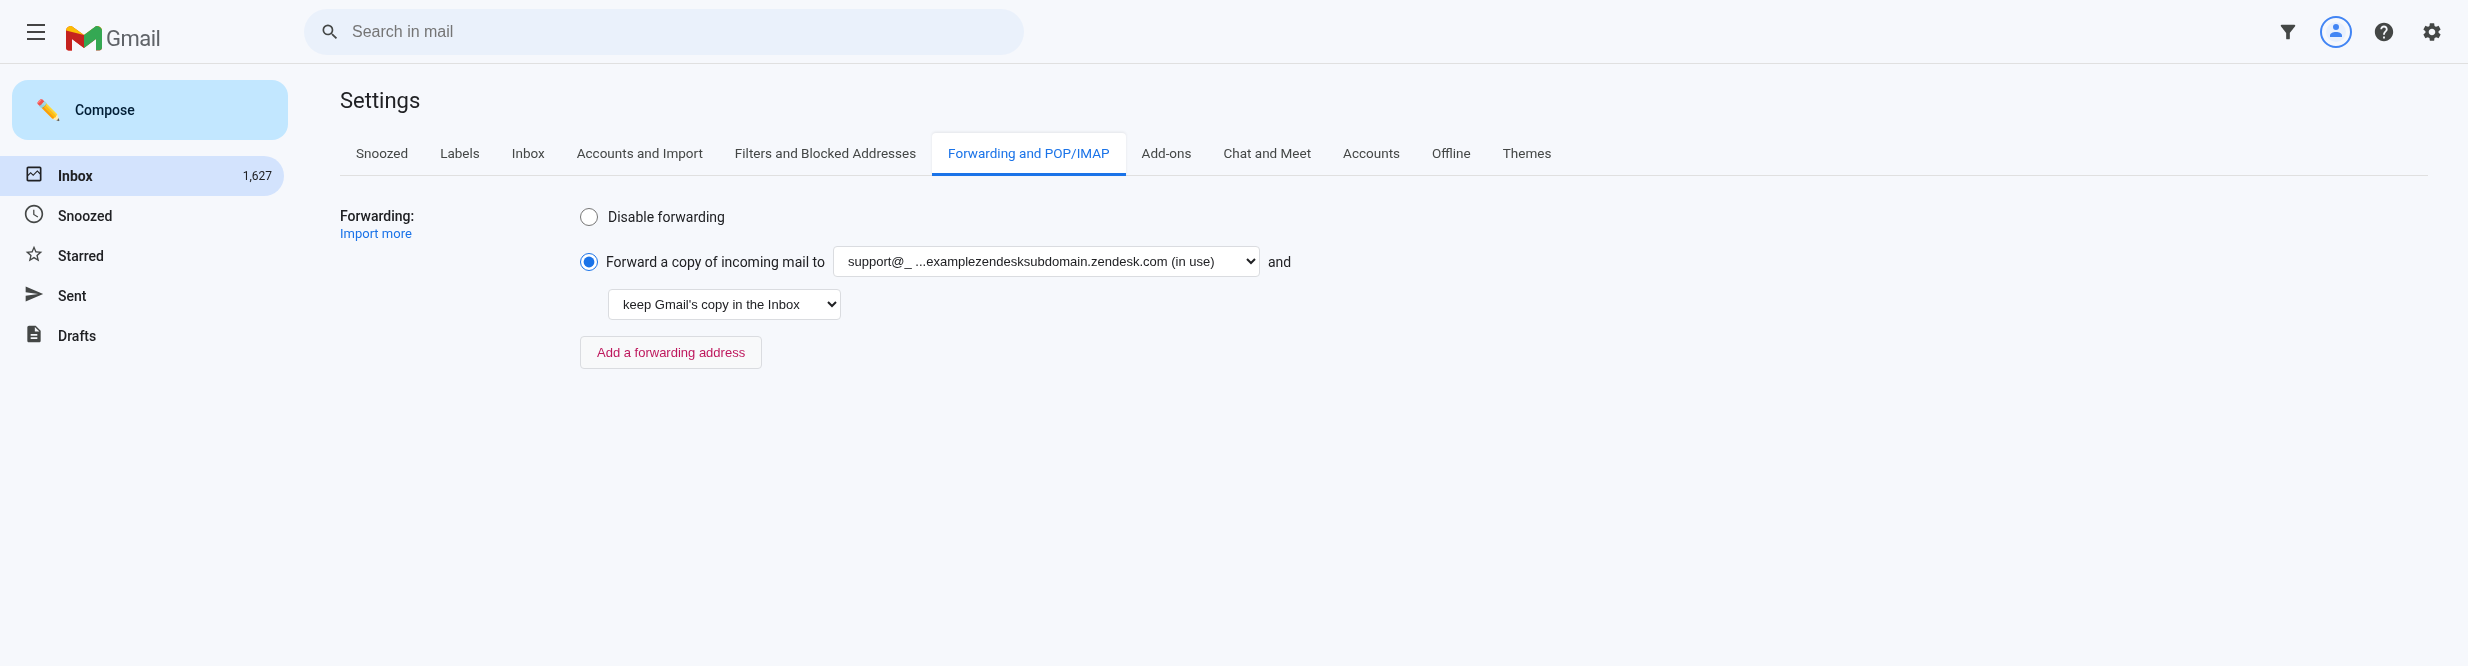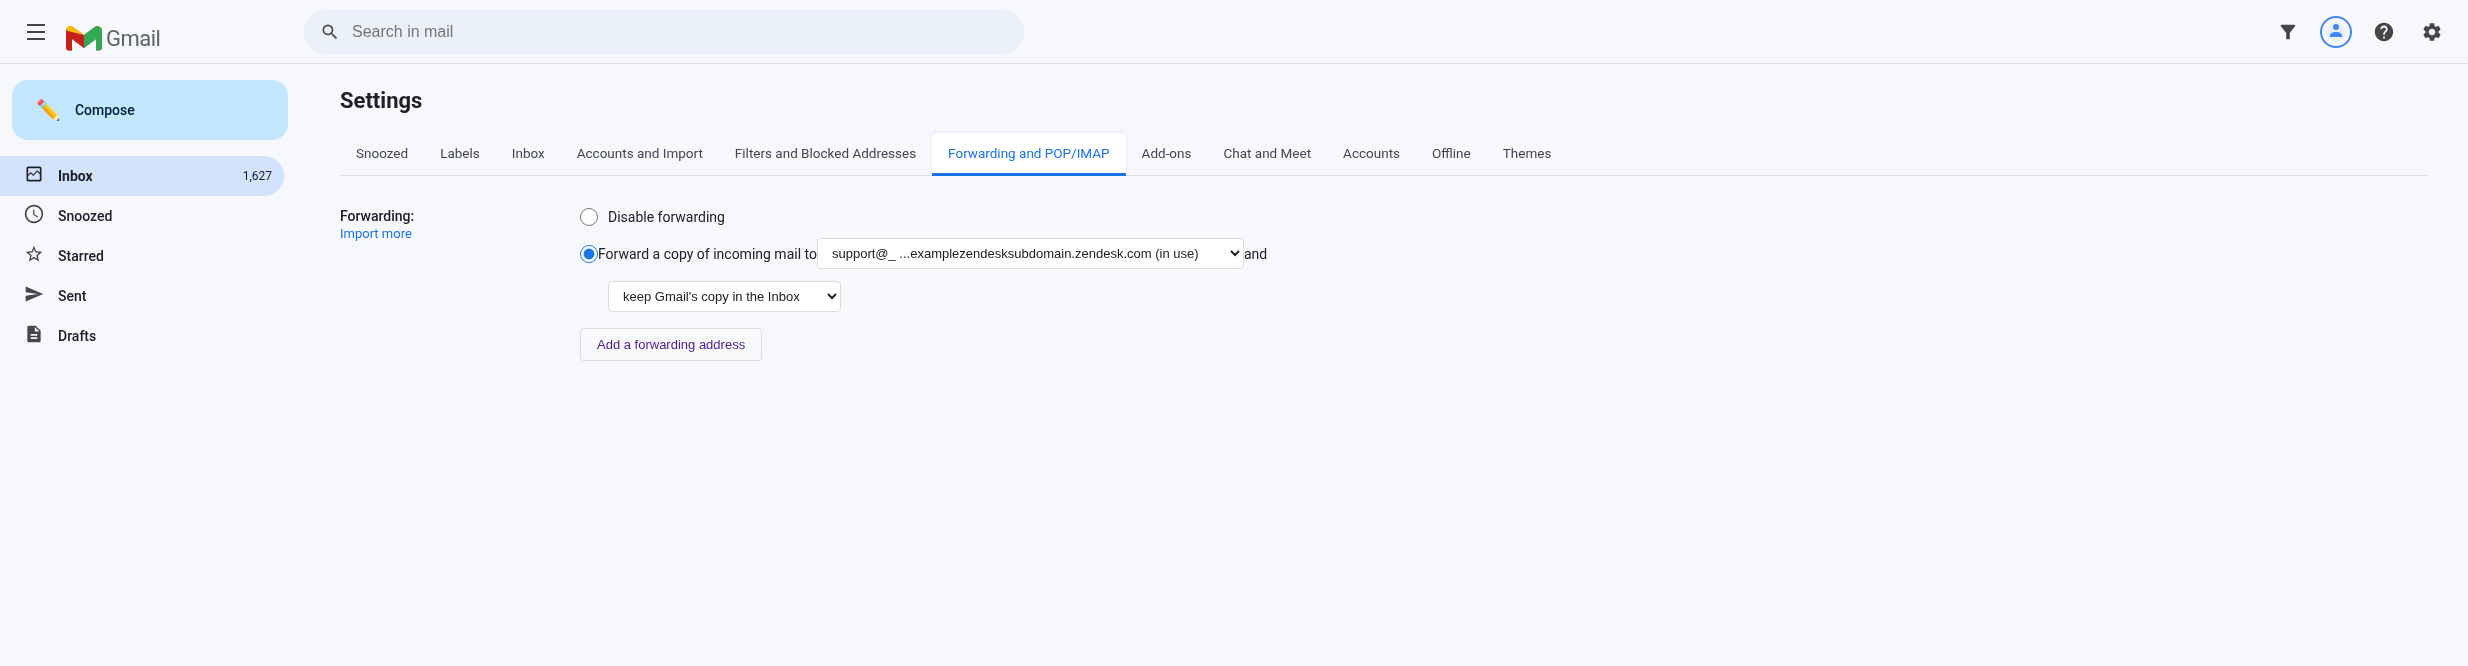--- a/index.html
+++ b/index.html
@@ -108,21 +108,21 @@
     .sidebar-item .item-icon { font-size: 18px; color: #444746; }
 
     
     .content {
       flex: 1;
       background: #f6f8fc;
       overflow-y: auto;
       padding: 24px 40px;
     }
     .settings-title {
-      font-size: 22px; font-weight: 700; color: #202124; margin-bottom: 20px;
+      font-size: 22px; font-weight: 400; color: #202124; margin-bottom: 20px;
     }
 
     
     .tabs {
       display: flex; flex-wrap: wrap; gap: 0;
       border-bottom: 1px solid #e0e0e0;
       margin-bottom: 0;
     }
     .tab {
       padding: 12px 16px;
@@ -163,22 +163,23 @@
       display: flex; flex-direction: column; gap: 12px;
     }
     .radio-row {
       display: flex; align-items: center; gap: 10px;
       font-size: 14px; color: #202124;
     }
     .radio-row input[type=radio] {
       width: 18px; height: 18px; cursor: pointer; accent-color: #1a73e8;
     }
     .forward-row {
-      display: flex; align-items: center; gap: 0;
+      display: flex; align-items: center; gap: 8px;
       flex-wrap: wrap;
+      margin-top: 8px;
     }
     .forward-select {
       border: 1px solid #dadce0;
       border-radius: 4px;
       padding: 6px 28px 6px 10px;
       font-size: 13px; color: #202124;
       background: white;
       appearance: auto;
       min-width: 420px;
       cursor: pointer;
@@ -189,21 +190,21 @@
       padding: 6px 24px 6px 10px;
       font-size: 13px; color: #202124;
       background: white;
       appearance: auto;
       cursor: pointer;
     }
     .add-forwarding-btn {
       border: 1px solid #dadce0;
       border-radius: 4px;
       padding: 8px 16px;
-      font-size: 13px; color: #4c1d95;
+      font-size: 13px; color: #be185d;
       background: #f8f9fa;
       cursor: pointer;
       margin-top: 4px;
       width: fit-content;
     }
   </style>
 </head>
 <body>
 
 <div class="topbar">

